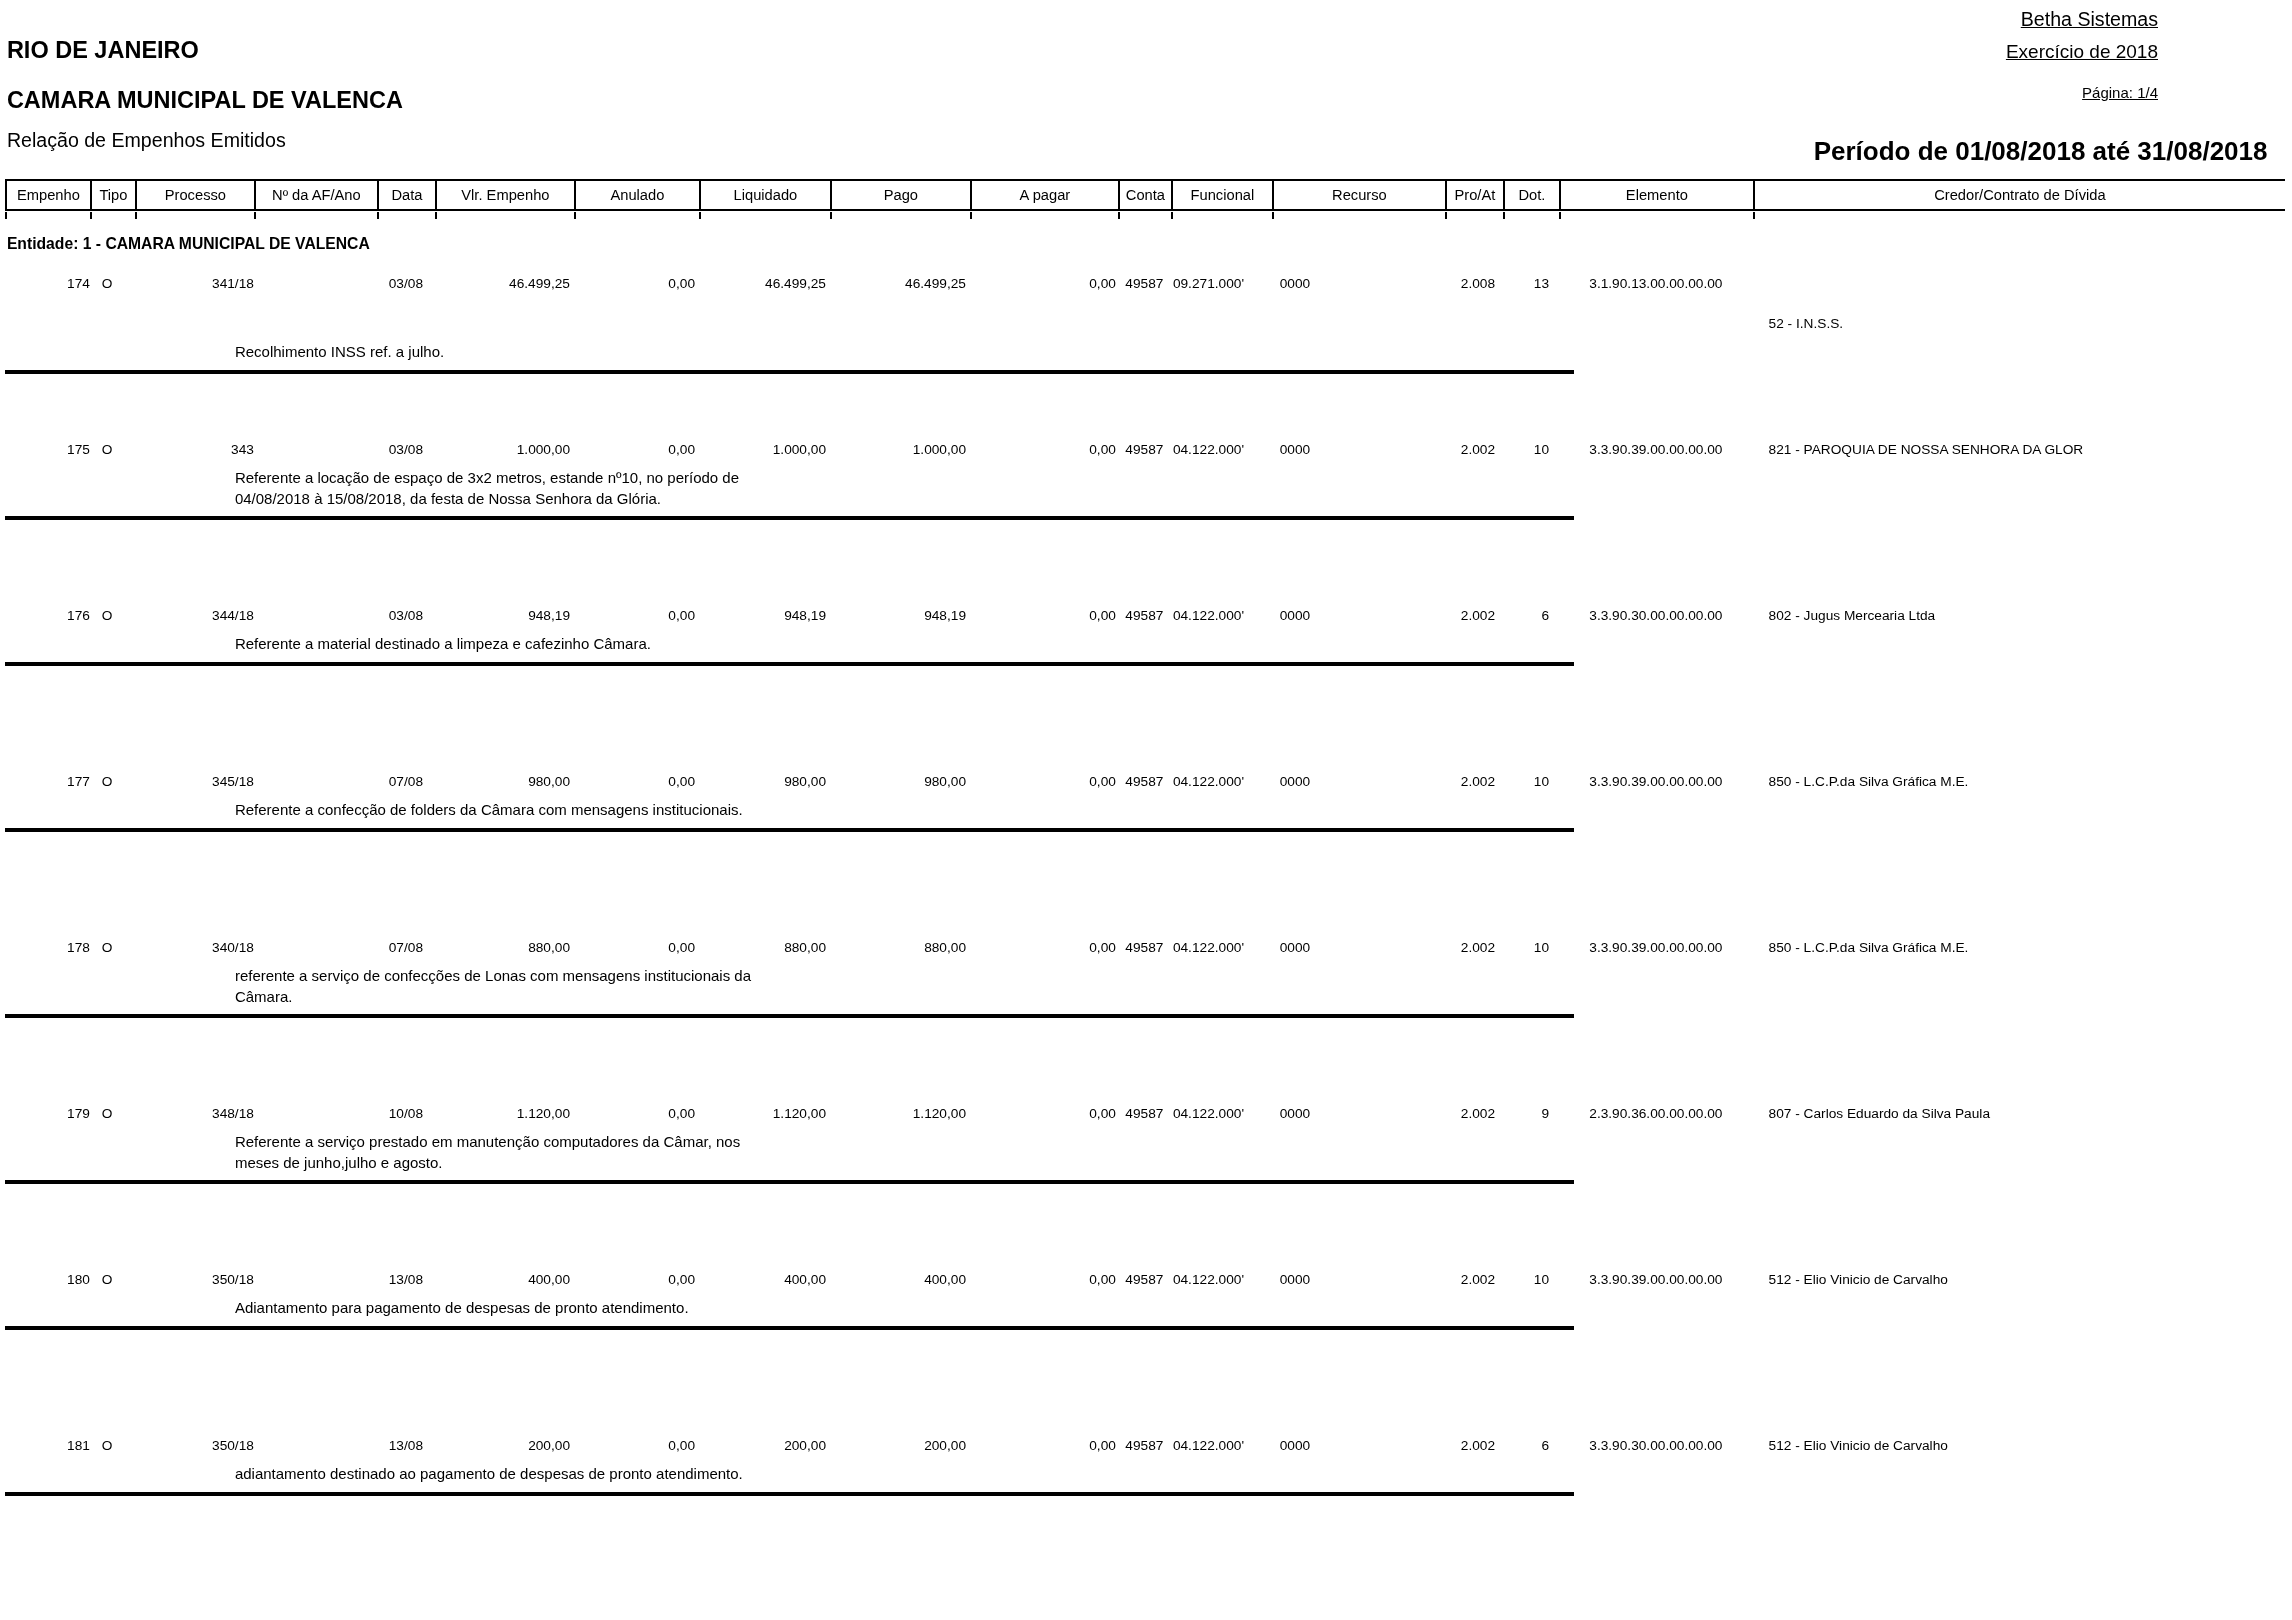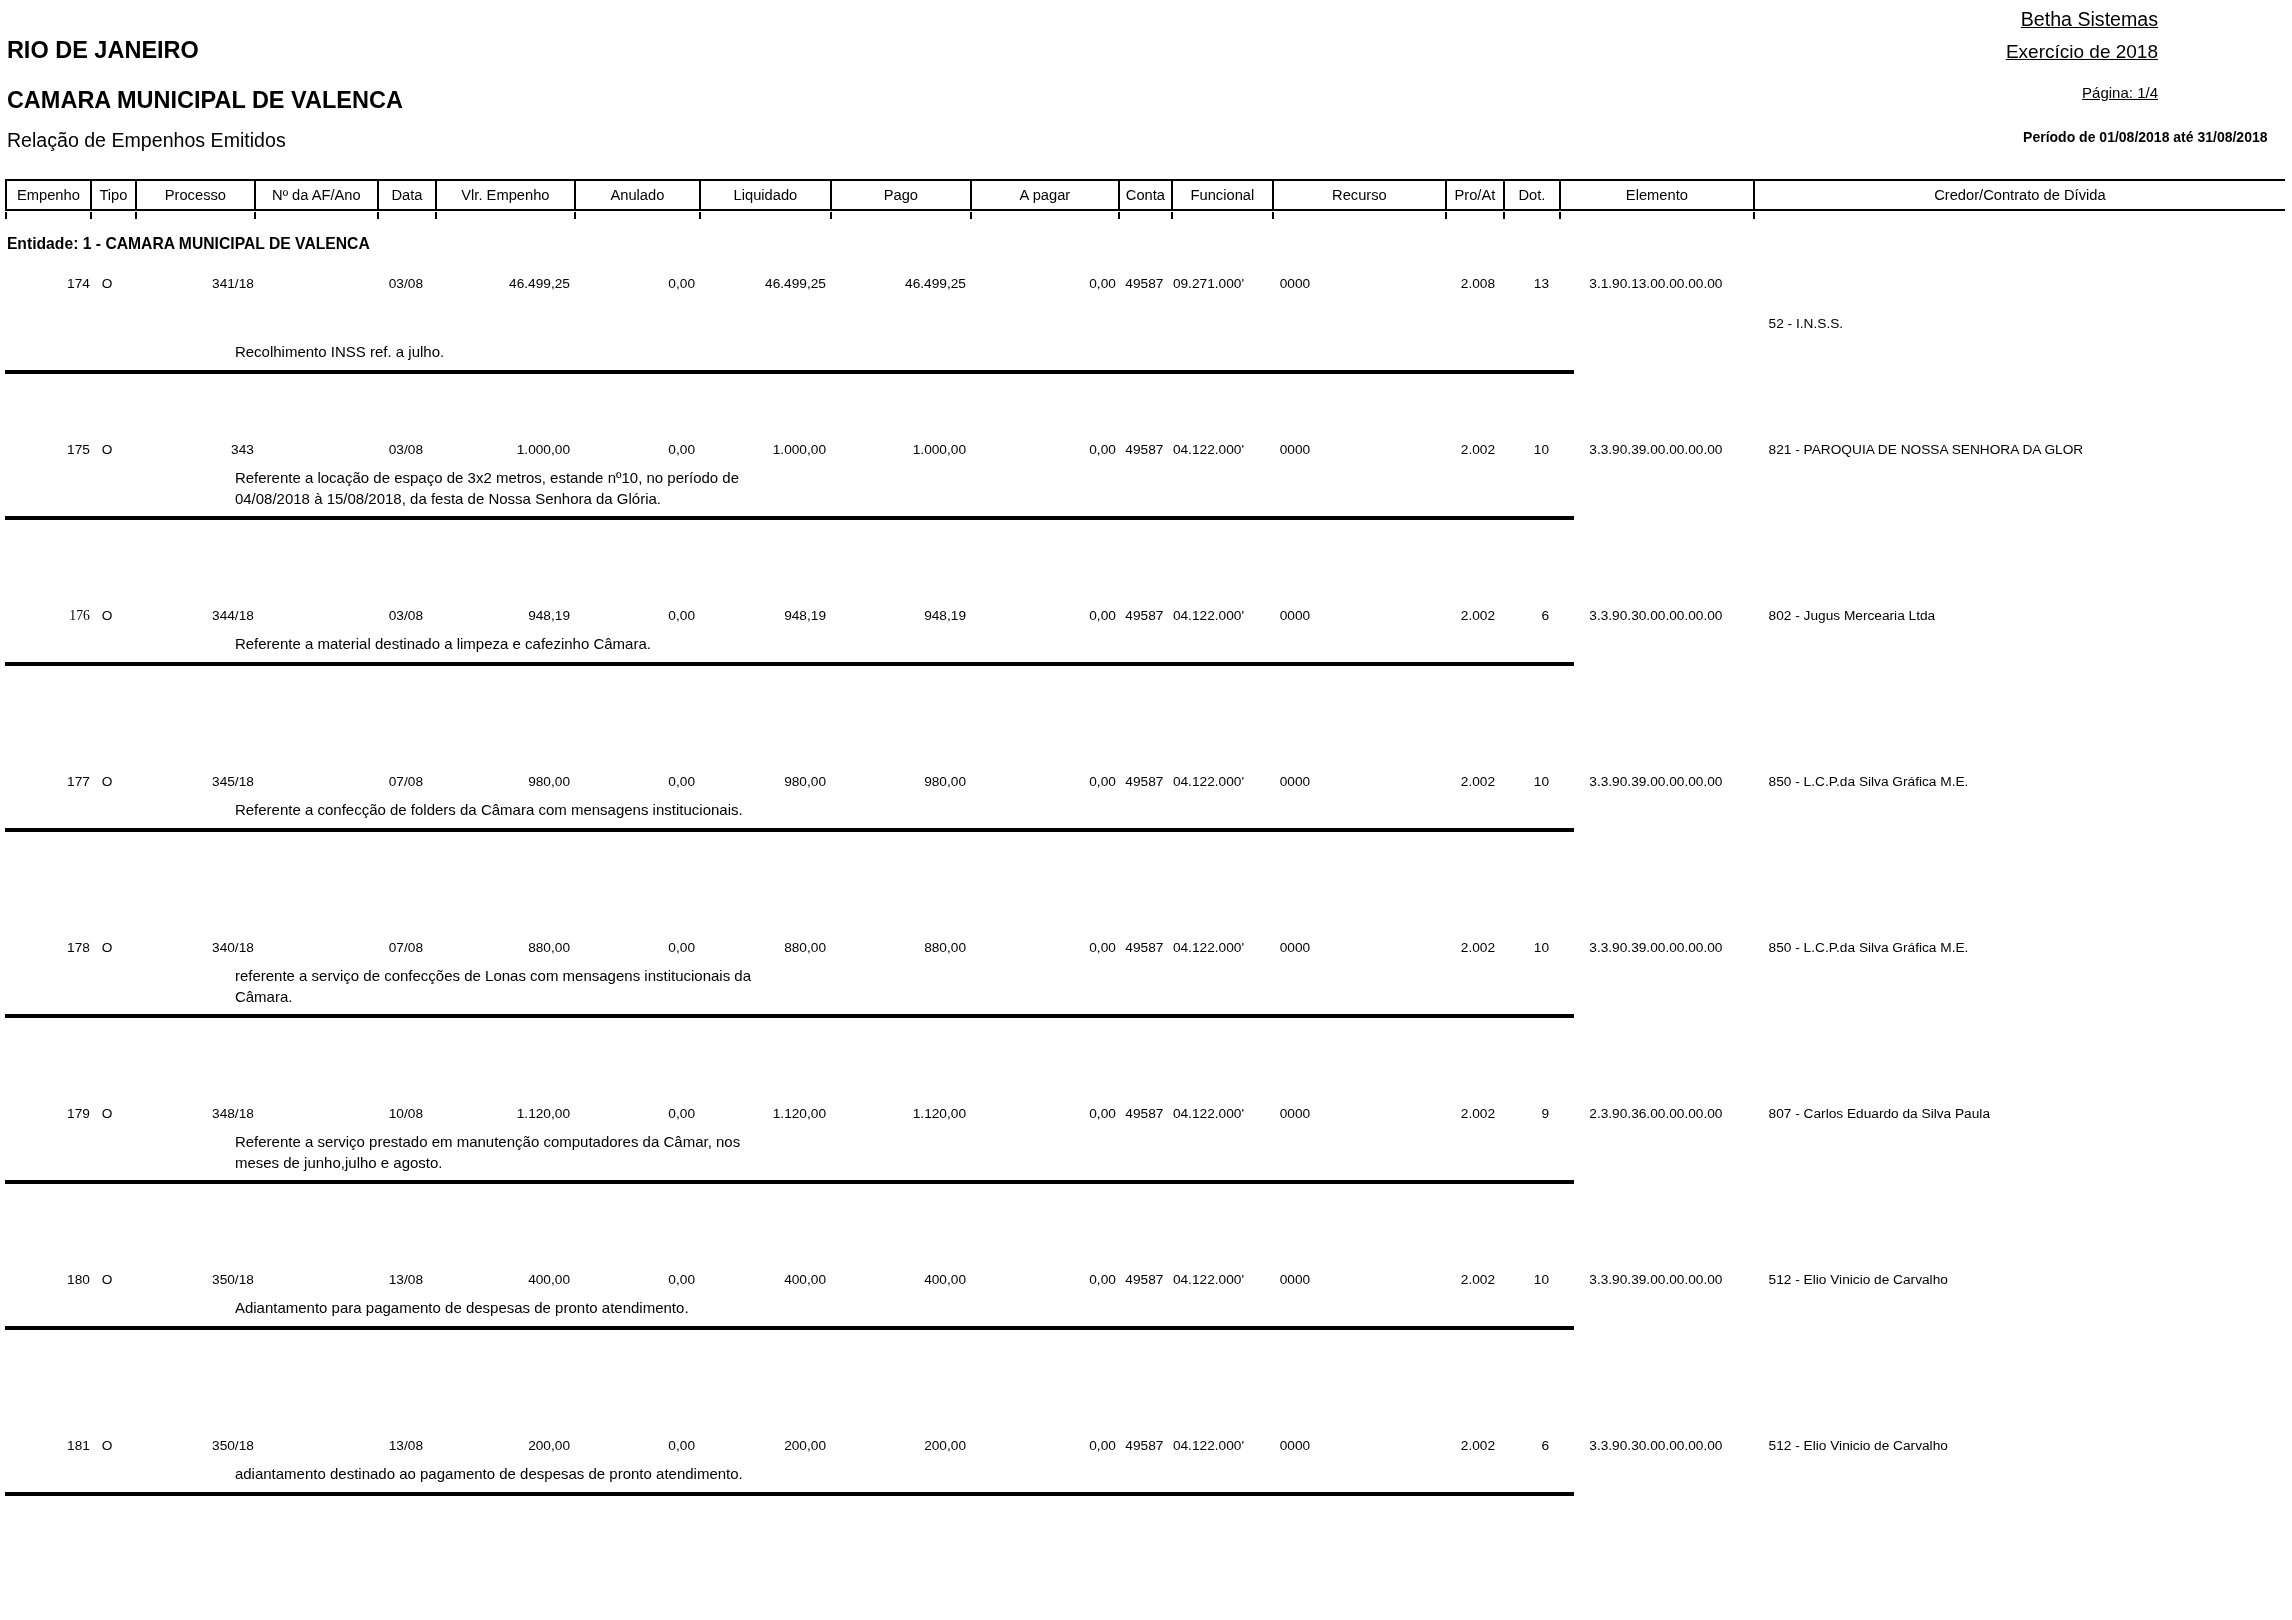--- a/index.html
+++ b/index.html
@@ -12,21 +12,21 @@
   }
   
   .hdr-left{position:absolute;left:6.9px;top:37px;}
   .state-name{font-size:23.5px;font-weight:bold;margin:0 0 21.6px 0;line-height:27.4px;}
   .entity-name{font-size:23.5px;font-weight:bold;margin:0;line-height:29px;}
   .report-title{font-size:19.6px;margin:13.7px 0 0 0;line-height:23.5px;font-weight:normal;}
   .hdr-right{position:absolute;right:135px;top:7.8px;text-align:right;text-decoration:underline;}
   .vendor{font-size:19.6px;line-height:23.5px;}
   .exercicio{font-size:19px;line-height:18.6px;margin-top:12px;}
   .pagina{font-size:15px;line-height:18.6px;margin-top:22.5px;}
-  .periodo{position:absolute;right:25.5px;top:126px;font-size:14px;font-weight:bold;line-height:23.5px;}
+  .periodo{position:absolute;right:25.5px;top:140px;font-size:26px;font-weight:bold;line-height:23.5px;}
   
   .thead{
     position:absolute;top:179px;left:4.9px;
     display:flex;height:32px;box-sizing:border-box;
     border-top:2.9px solid #000;border-bottom:2.9px solid #000;
   }
   .hcell{
     box-sizing:border-box;border-left:2px solid #000;
     display:flex;align-items:center;justify-content:center;
     font-size:14.7px;white-space:nowrap;overflow:hidden;
@@ -154,21 +154,21 @@
           <div class="vcell al-c" style="width: 194px;">3.3.90.39.00.00.00.00</div>
           <div class="vcell al-l pl16" style="width: 532px;">821 - PAROQUIA DE NOSSA SENHORA DA GLOR</div>
         </div>
       <div class="desc">Referente a locação de espaço de 3x2 metros, estande nº10, no período de
 04/08/2018 à 15/08/2018, da festa de Nossa Senhora da Glória.</div>
       <div class="sep"></div>
     </div>
 
     <div class="record">
       <div class="vrow">
-          <div class="vcell al-r" style="width: 85px; font-family: Liberation Serif, serif;">176</div>
+          <div class="vcell al-r" style="width: 85px;">176</div>
           <div class="vcell al-l pl12" style="width: 45px;">O</div>
           <div class="vcell al-r" style="width: 119px;">344/18</div>
           <div class="vcell al-c" style="width: 123px;"></div>
           <div class="vcell al-c" style="width: 58px;">03/08</div>
           <div class="vcell al-r pr4" style="width: 139px;">948,19</div>
           <div class="vcell al-r pr4" style="width: 125px;">0,00</div>
           <div class="vcell al-r pr4" style="width: 131px;">948,19</div>
           <div class="vcell al-r pr4" style="width: 140px;">948,19</div>
           <div class="vcell al-r pr2" style="width: 148px;">0,00</div>
           <div class="vcell al-c" style="width: 53px;">49587</div>

